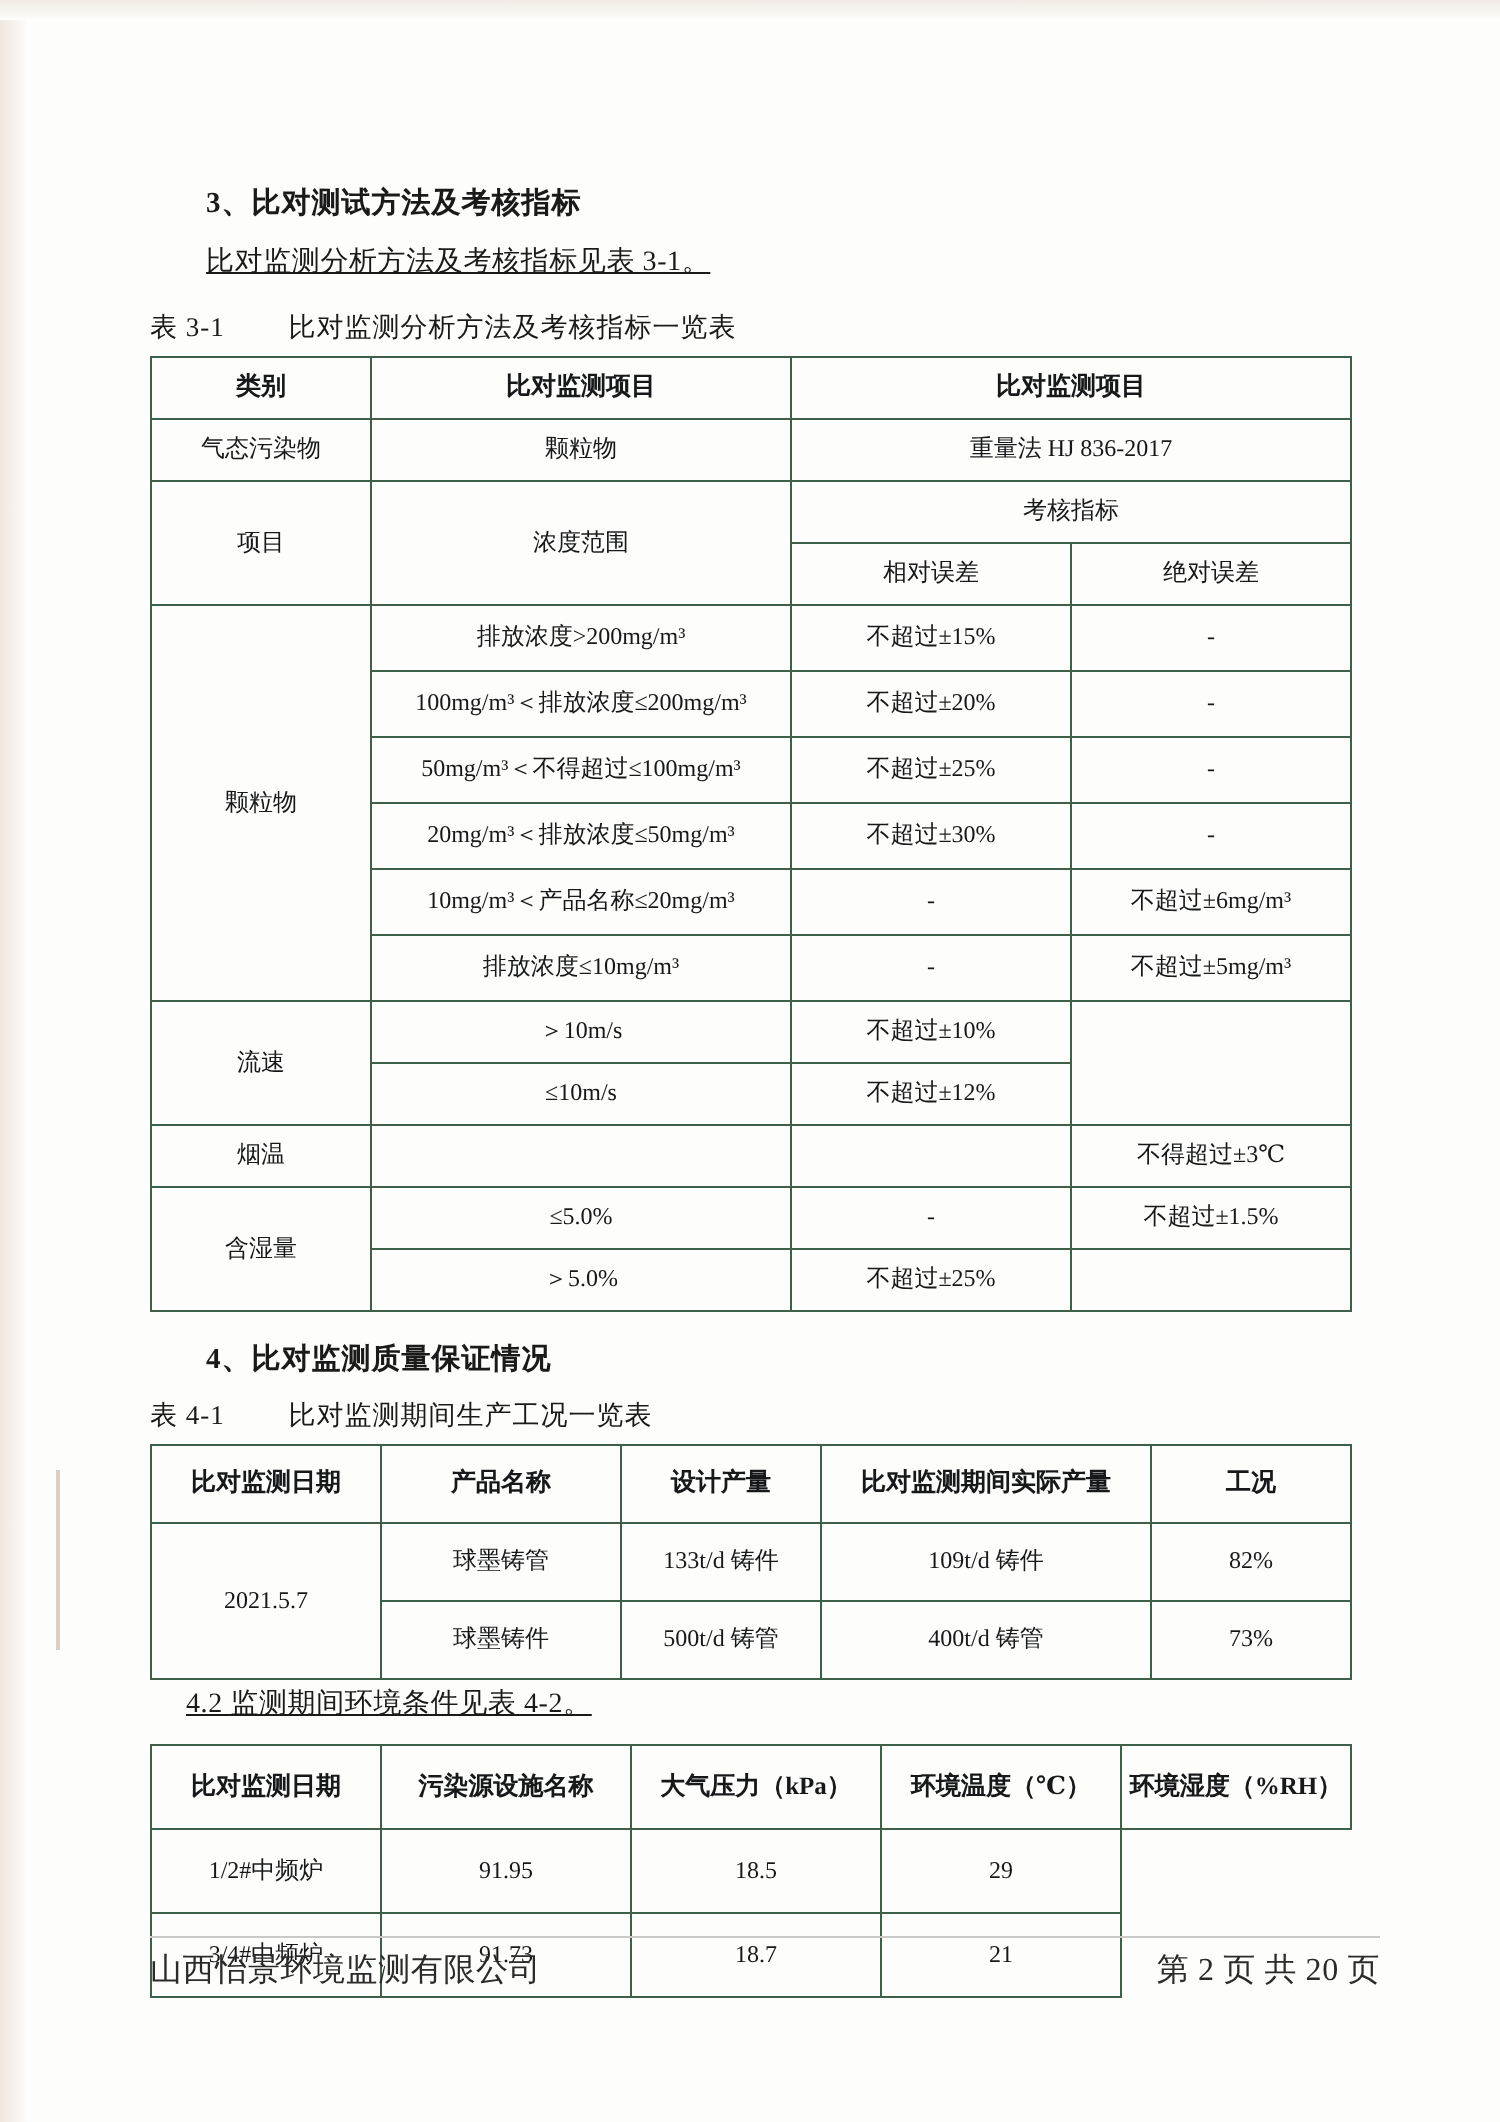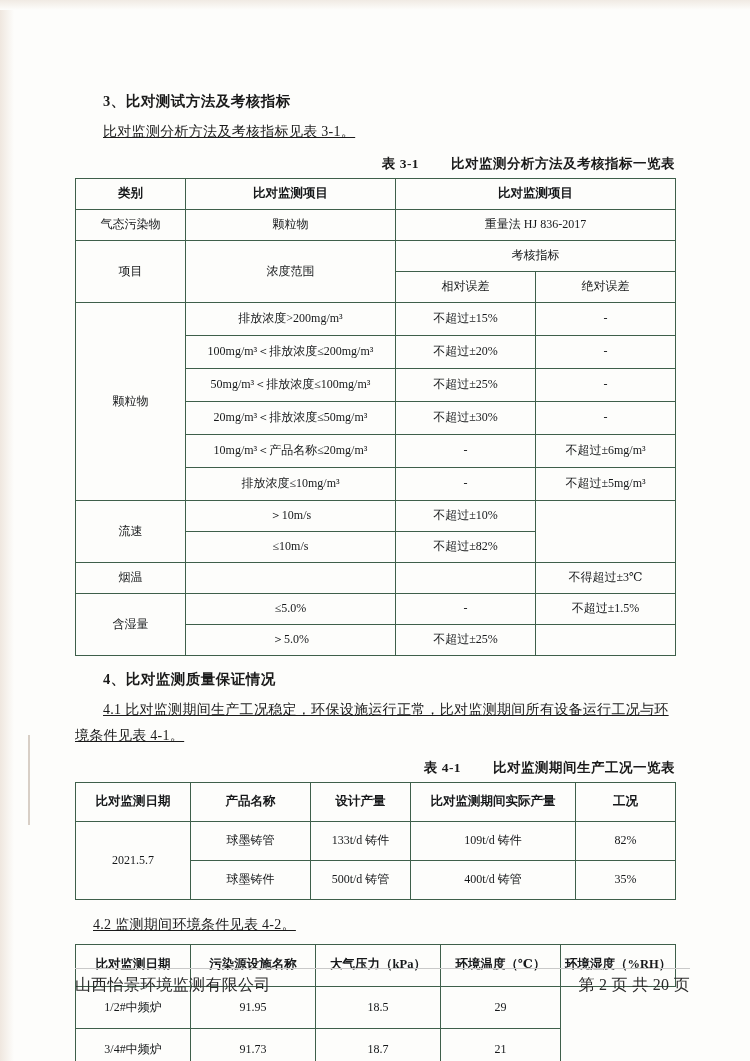--- a/index.html
+++ b/index.html
@@ -47,23 +47,23 @@
   .para {
     font-size: 14px;
     line-height: 1.85;
     margin: 0 0 6px 0;
     text-indent: 2em;
     letter-spacing: 0.3px;
     text-decoration: underline;
   }
   .para.noindent { text-indent: 0; }
   .tbl-caption {
-    text-align: right;
+    text-align: left;
     font-size: 13.5px;
-    font-weight: bold;
+    font-weight: normal;
     margin: 10px 0 5px 0;
     letter-spacing: 0.5px;
   }
   .tbl-caption .num { margin-right: 28px; }
   table {
     border-collapse: collapse;
     width: 100%;
     table-layout: fixed;
     border-radius: 28px;
   }
@@ -164,21 +164,21 @@
           <td class="tall">排放浓度&gt;200mg/m³</td>
           <td>不超过±15%</td>
           <td>-</td>
         </tr>
         <tr>
           <td class="tall">100mg/m³＜排放浓度≤200mg/m³</td>
           <td>不超过±20%</td>
           <td>-</td>
         </tr>
         <tr>
-          <td class="tall">50mg/m³＜排放浓度≤100mg/m³</td>
+          <td class="tall">50mg/m³＜不得超过≤100mg/m³</td>
           <td>不超过±25%</td>
           <td>-</td>
         </tr>
         <tr>
           <td class="tall">20mg/m³＜排放浓度≤50mg/m³</td>
           <td>不超过±30%</td>
           <td>-</td>
         </tr>
         <tr>
           <td class="tall">10mg/m³＜产品名称≤20mg/m³</td>
@@ -192,21 +192,21 @@
         </tr>
 
         <tr>
           <td rowspan="2">流速</td>
           <td>＞10m/s</td>
           <td>不超过±10%</td>
           <td rowspan="2"></td>
         </tr>
         <tr>
           <td>≤10m/s</td>
-          <td>不超过±82%</td>
+          <td>不超过±12%</td>
         </tr>
 
         <tr>
           <td>烟温</td>
           <td></td>
           <td></td>
           <td>不得超过±3℃</td>
         </tr>
 
         <tr>
@@ -217,21 +217,20 @@
         </tr>
         <tr>
           <td>＞5.0%</td>
           <td>不超过±25%</td>
           <td></td>
         </tr>
       </tbody>
     </table>
 
     <div class="h-sec sec2">4、比对监测质量保证情况</div>
-    <div class="para">4.1 比对监测期间生产工况稳定，环保设施运行正常，比对监测期间所有设备运行工况与环境条件见表 4-1。</div>
 
     <div class="tbl-caption">
       <span class="num">表 4-1</span>
       <span>比对监测期间生产工况一览表</span>
     </div>
 
     <table class="t41">
       <colgroup>
         <col style="width:115px">
         <col style="width:120px">
@@ -251,26 +250,26 @@
           <td rowspan="2">2021.5.7</td>
           <td>球墨铸管</td>
           <td>133t/d 铸件</td>
           <td>109t/d 铸件</td>
           <td>82%</td>
         </tr>
         <tr>
           <td>球墨铸件</td>
           <td>500t/d 铸管</td>
           <td>400t/d 铸管</td>
-          <td>35%</td>
+          <td>73%</td>
         </tr>
       </tbody>
     </table>
 
-    <div class="para noindent" style="margin-top:12px;margin-left:18px;">4.2 监测期间环境条件见表 4-2。</div>
+    <div class="para noindent" style="margin-left:18px;">4.2 监测期间环境条件见表 4-2。</div>
 
 
     <table class="t42">
       <colgroup>
         <col style="width:115px">
         <col style="width:125px">
         <col style="width:125px">
         <col style="width:120px">
         <col style="width:115px">
       </colgroup>

